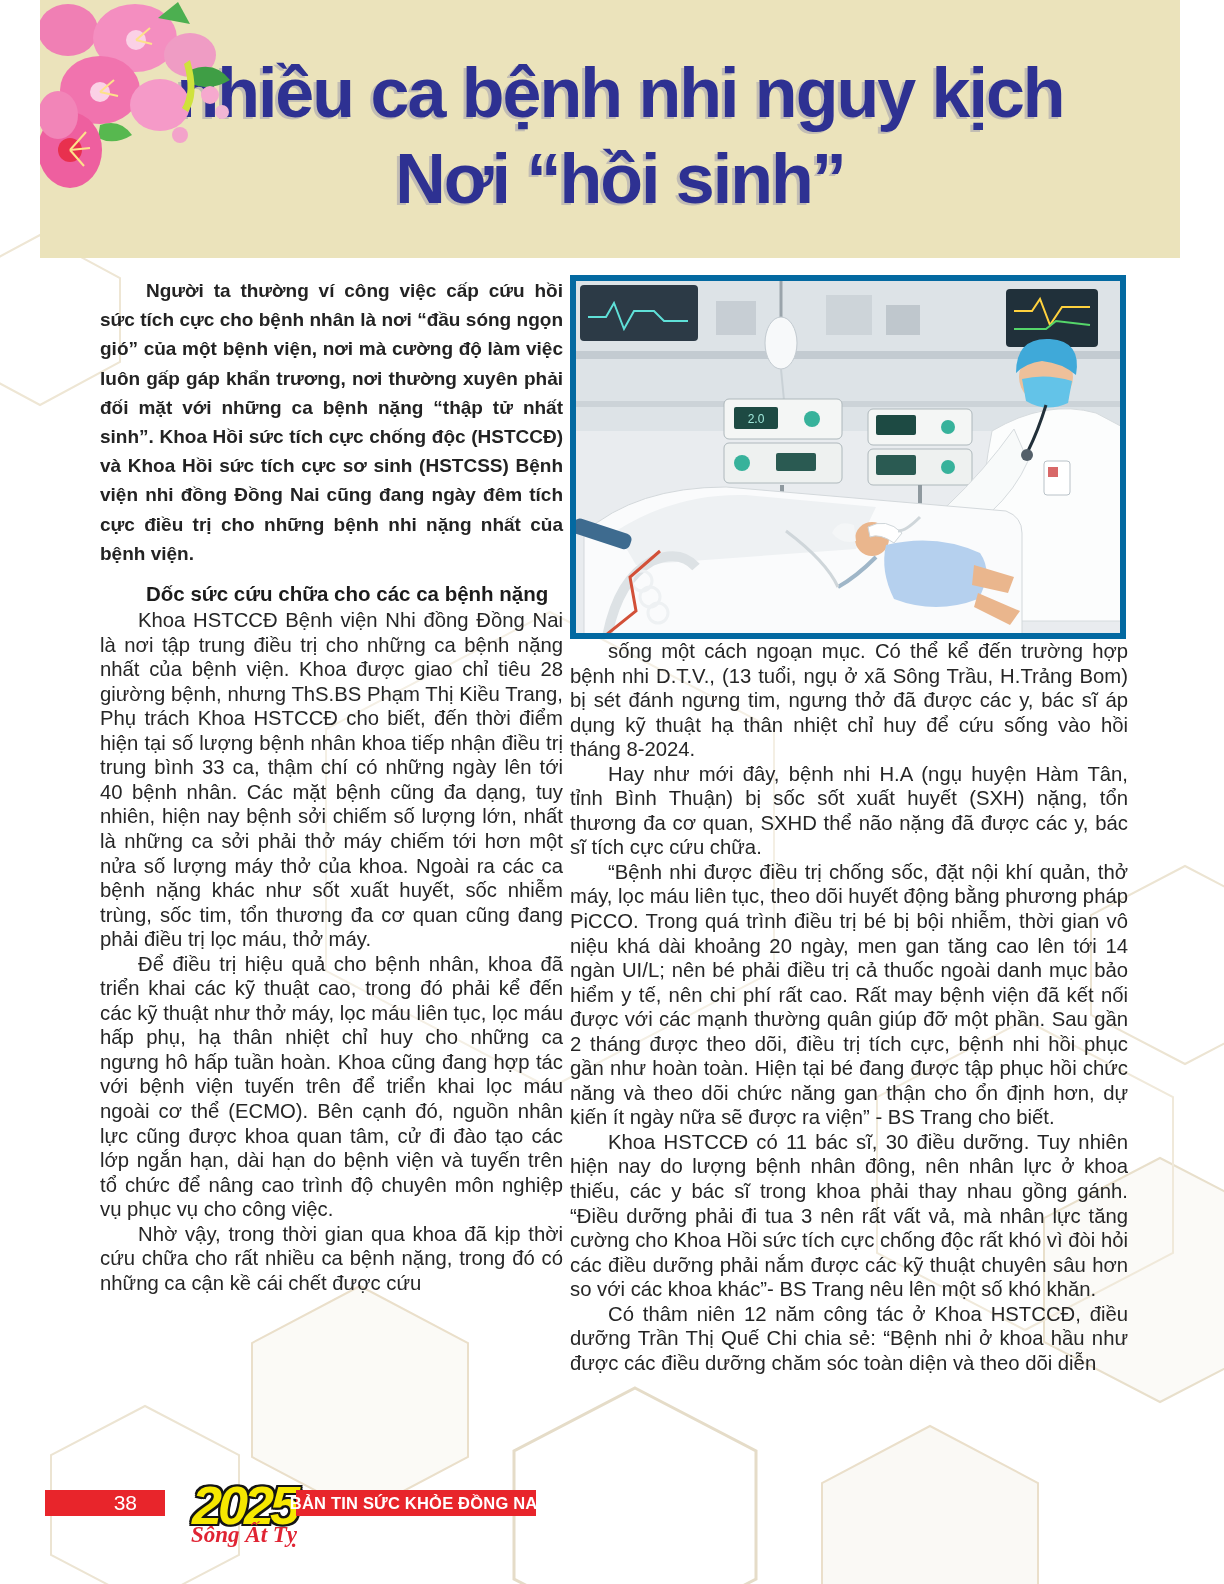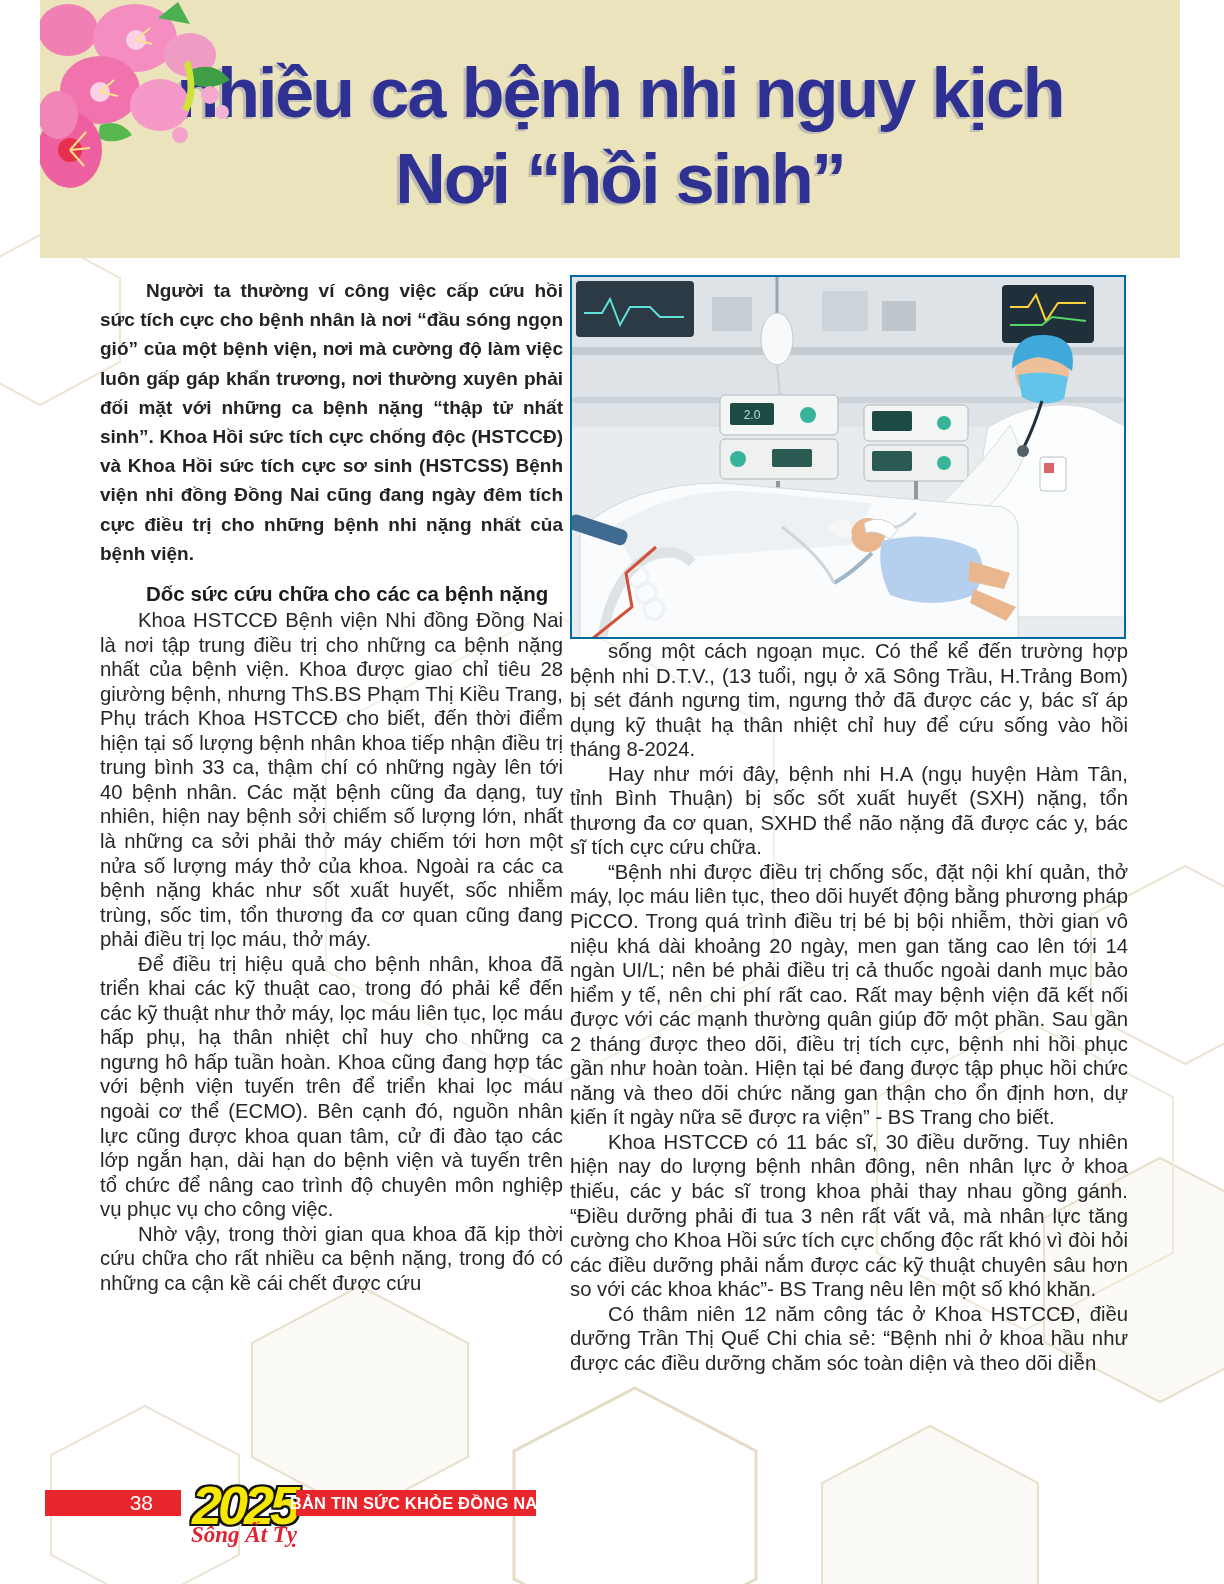--- a/index.html
+++ b/index.html
@@ -33,29 +33,29 @@
   .section-heading {
     margin:14px 0 2px 46px; font-size:20.5px; font-weight:bold; color:#1b1b1b;
   }
   .body-p {
     margin:0; font-size:20.3px; line-height:24.55px; text-align:justify;
     color:#262626; text-indent:38px;
   }
   
   .photo-frame {
     width:556px; height:364px; box-sizing:border-box;
-    border:2px solid #0369a1; background:#eceef0; overflow:hidden;
+    border:6px solid #0369a1; background:#eceef0; overflow:hidden;
   }
   .caption {
     margin:8px auto 12px; width:540px; font-size:20px; font-style:italic;
     color:#121212; text-align:center; line-height:25.5px;
   }
   
   .footer-bar1 {
-    position:absolute; left:45px; top:1490px; width:136px; height:26px;
+    position:absolute; left:45px; top:1490px; width:120px; height:26px;
     background:#e8252b; color:#ffffff; font-size:21px; z-index:2;
     display:flex; align-items:center; justify-content:flex-end;
     padding-right:28px; box-sizing:border-box;
   }
   .logo2025 {
     position:absolute; left:186px; top:1474px; width:116px; z-index:2;
     text-align:center; font-size:54px; font-style:italic; font-weight:900;
     letter-spacing:-4px; color:#f6e700;
     text-shadow:-2px -2px 0 #141414, 2px -2px 0 #141414,
                 -2px 2px 0 #141414, 2px 2px 0 #141414,

